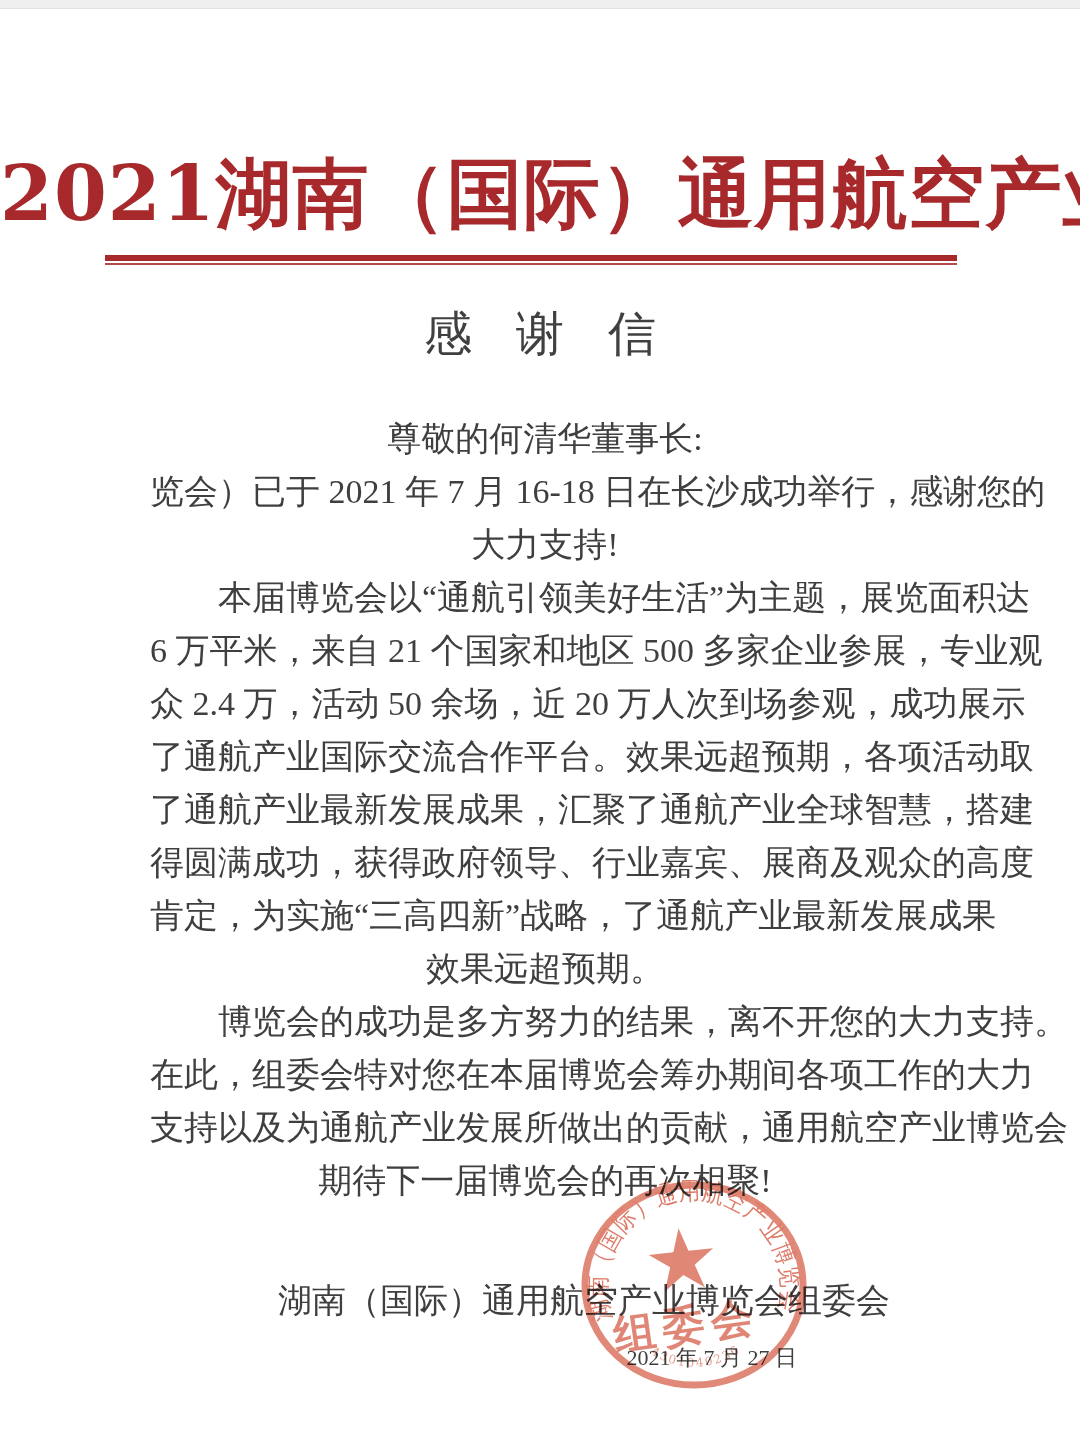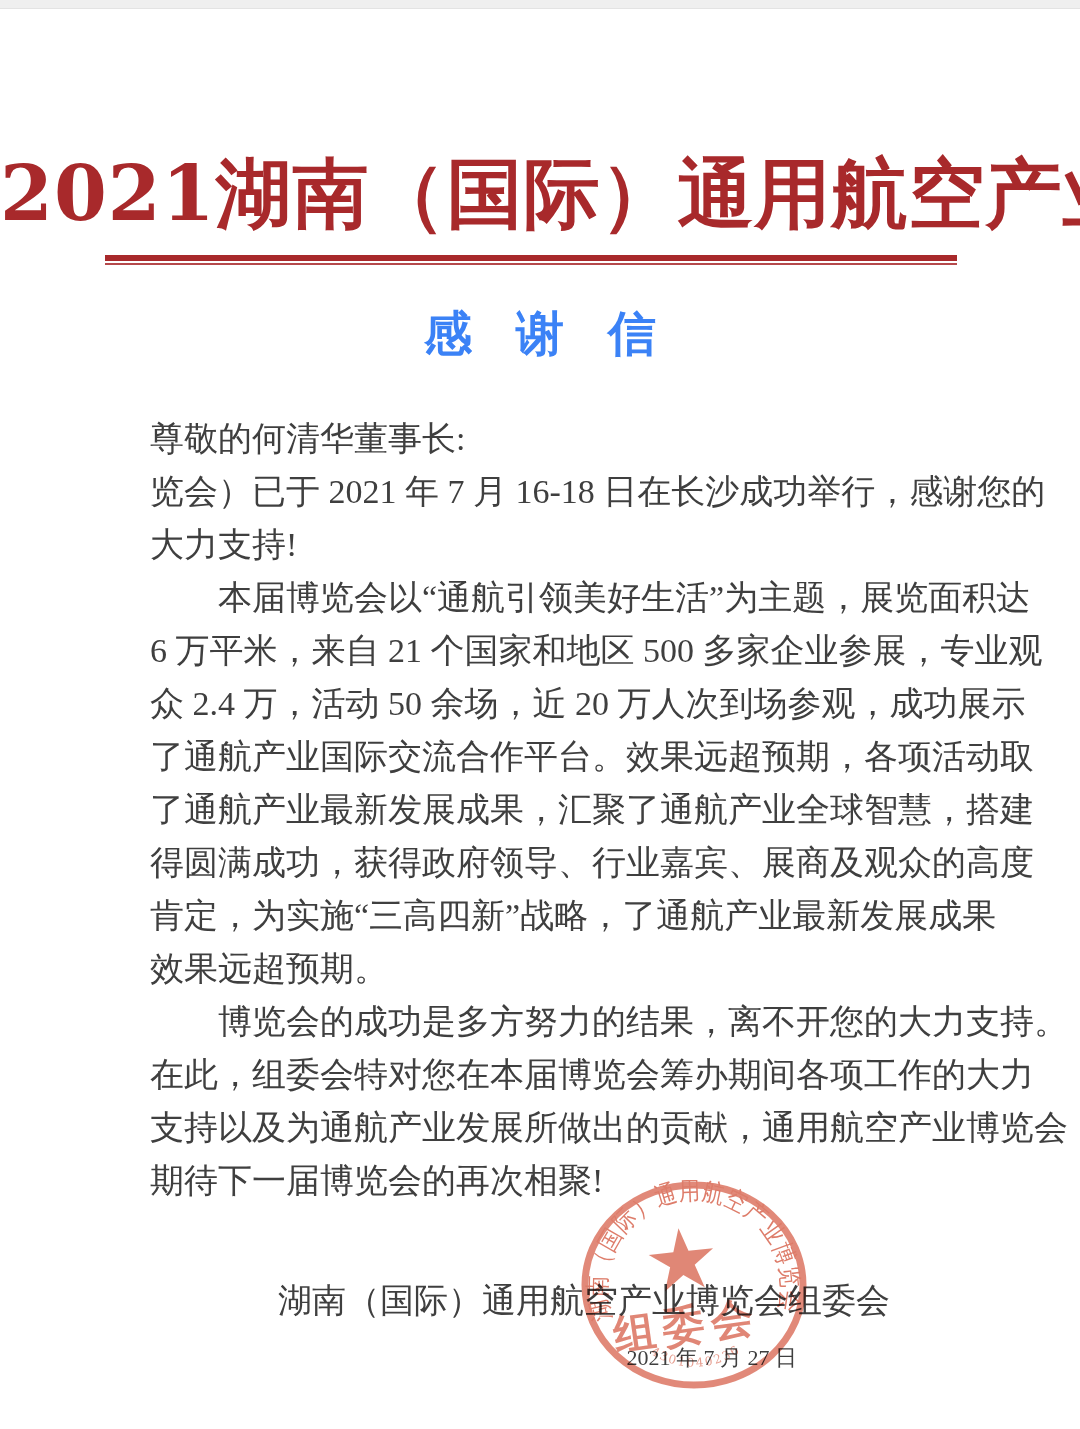--- a/index.html
+++ b/index.html
@@ -31,33 +31,33 @@
     white-space:nowrap;
   }
   .rule{
     position:absolute;top:255px;left:105px;width:852px;
   }
   .rule .thick{height:6px;background:var(--title-red);}
   .rule .thin{height:2px;margin-top:2px;background:var(--title-red);opacity:.85;}
   .letter-heading{
     position:absolute;top:304px;left:0;width:100%;
     text-align:center;
-    font-size:48px;line-height:60px;font-weight:700;
-    color:#3b82f6;
+    font-size:48px;line-height:60px;font-weight:400;
+    color:#404040;
     letter-spacing:16px;
     text-indent:16px;
     white-space:nowrap;
   }
   .body-text{
     position:absolute;top:412px;left:150px;width:790px;
     font-size:34px;line-height:53px;
     color:var(--ink);
     text-align:left;
   }
-  .body-text .line{white-space:nowrap;}
+  .body-text .line{white-space:nowrap;text-align:center;}
   .signature{
     position:absolute;top:1281px;right:190px;
     font-size:34px;line-height:40px;color:var(--ink);
     white-space:nowrap;
   }
   .date{
     position:absolute;top:1338px;right:283px;
     font-size:22px;line-height:40px;color:var(--ink);
     white-space:nowrap;
   }

